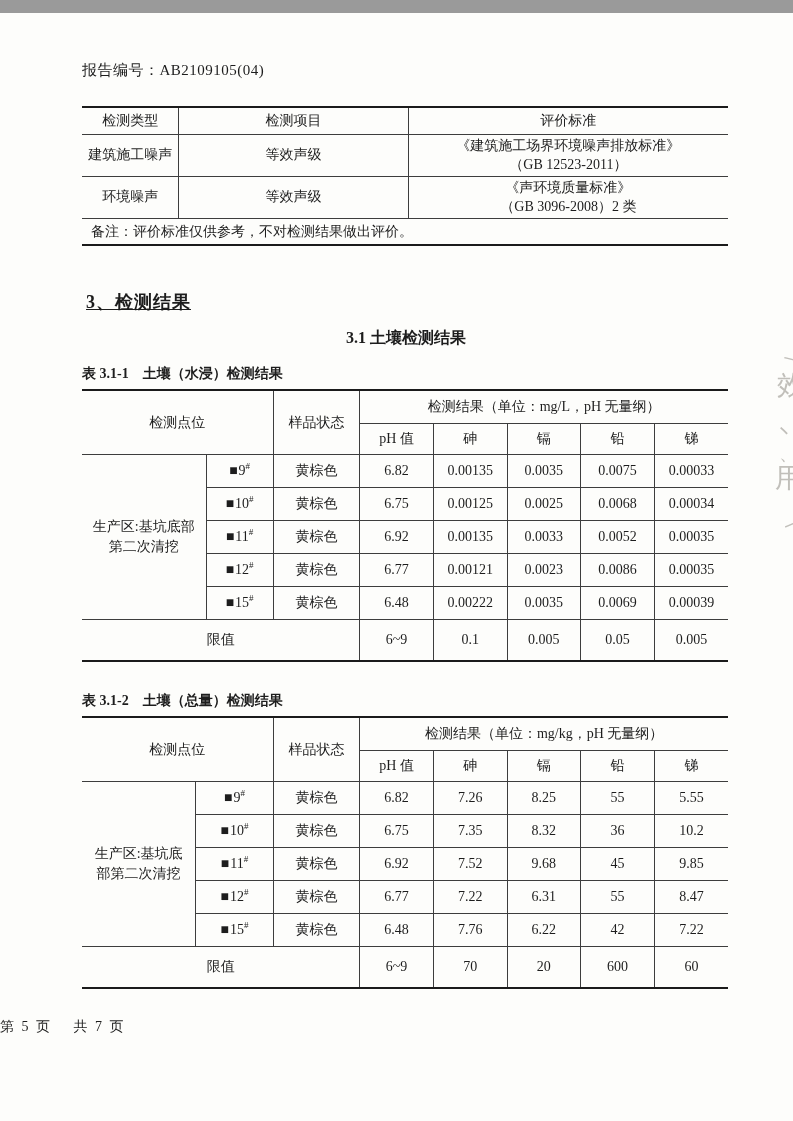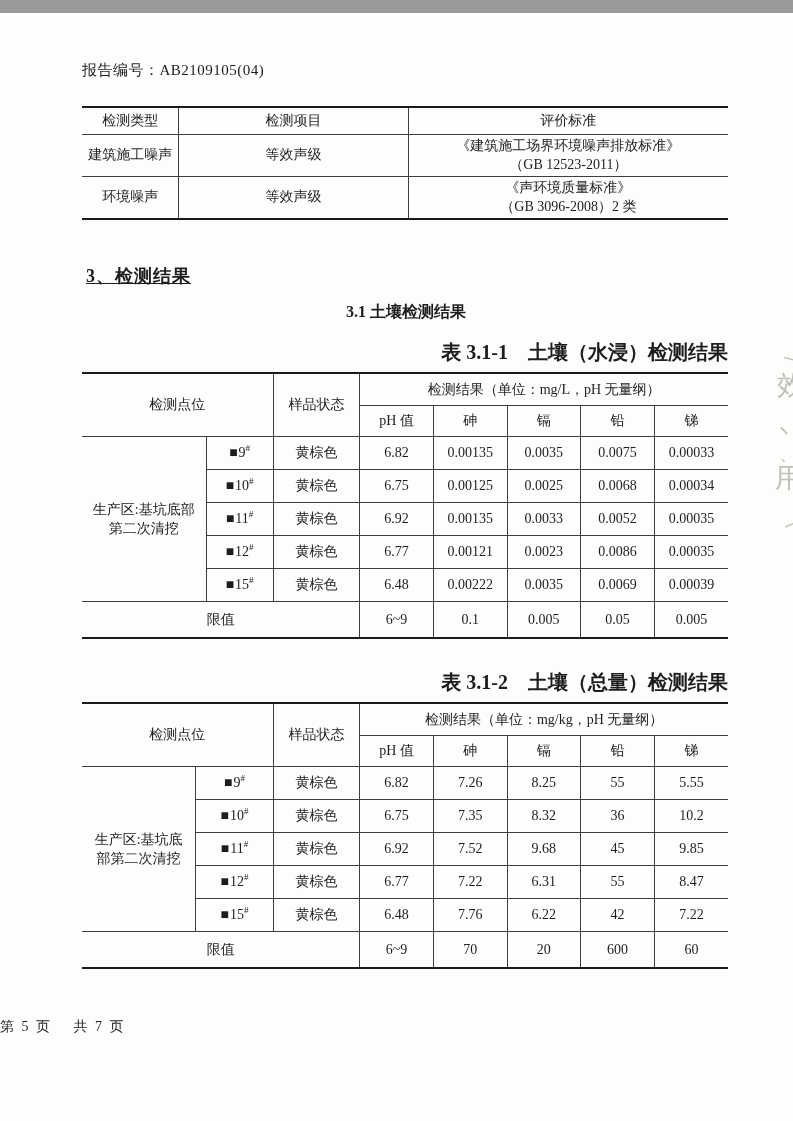--- a/index.html
+++ b/index.html
@@ -36,28 +36,28 @@
   tr > *:last-child{border-right:none;}
   .pre{white-space:pre-line;line-height:1.4;}
 
   .std-table{margin-top:26px;}
   .std-table .hdr th{height:27px;}
   .std-table td{height:42px;}
   .std-table tr.note td{height:27px;text-align:left;padding-left:9px;}
 
   h2{margin:44px 0 0 4px;font-size:18px;letter-spacing:1px;text-decoration:underline;}
   h3{margin:14px 0 0 2px;font-size:16px;text-align:center;}
-  .caption{margin-top:16px;text-align:right;font-weight:bold;font-size:20px;}
+  .caption{margin-top:16px;text-align:left;font-weight:bold;font-size:14px;}
   .caption2{margin-top:30px;}
 
   .data-table{margin-top:6px;}
   .data-table th.grp{height:33px;}
   .data-table th.sub{height:31px;}
   .data-table td{height:33px;}
-  .data-table tr.limit td{height:36px;}
+  .data-table tr.limit td{height:42px;}
   sup{font-size:9px;line-height:0;}
   .redact{letter-spacing:1px;}
 
   .footer{
     position:absolute;left:0;right:0;top:1005px;
     text-align:left;font-size:14px;letter-spacing:2px;
   }
 
   .edge-marks span{
     position:absolute;
@@ -100,20 +100,23 @@
       <td>等效声级</td>
       <td class="pre">《建筑施工场界环境噪声排放标准》
 （GB 12523-2011）</td>
     </tr>
     <tr>
       <td>环境噪声</td>
       <td>等效声级</td>
       <td class="pre">《声环境质量标准》
 （GB 3096-2008）2 类</td>
     </tr>
+    <tr class="note">
+      <td colspan="3">备注：评价标准仅供参考，不对检测结果做出评价。</td>
+    </tr>
   </tbody>
     </table>
 
   <h2>3、检测结果</h2>
   <h3>3.1 土壤检测结果</h3>
 
   <div class="caption">表 3.1-1　土壤（水浸）检测结果</div>
 
   <table class="data-table">
     <colgroup>

